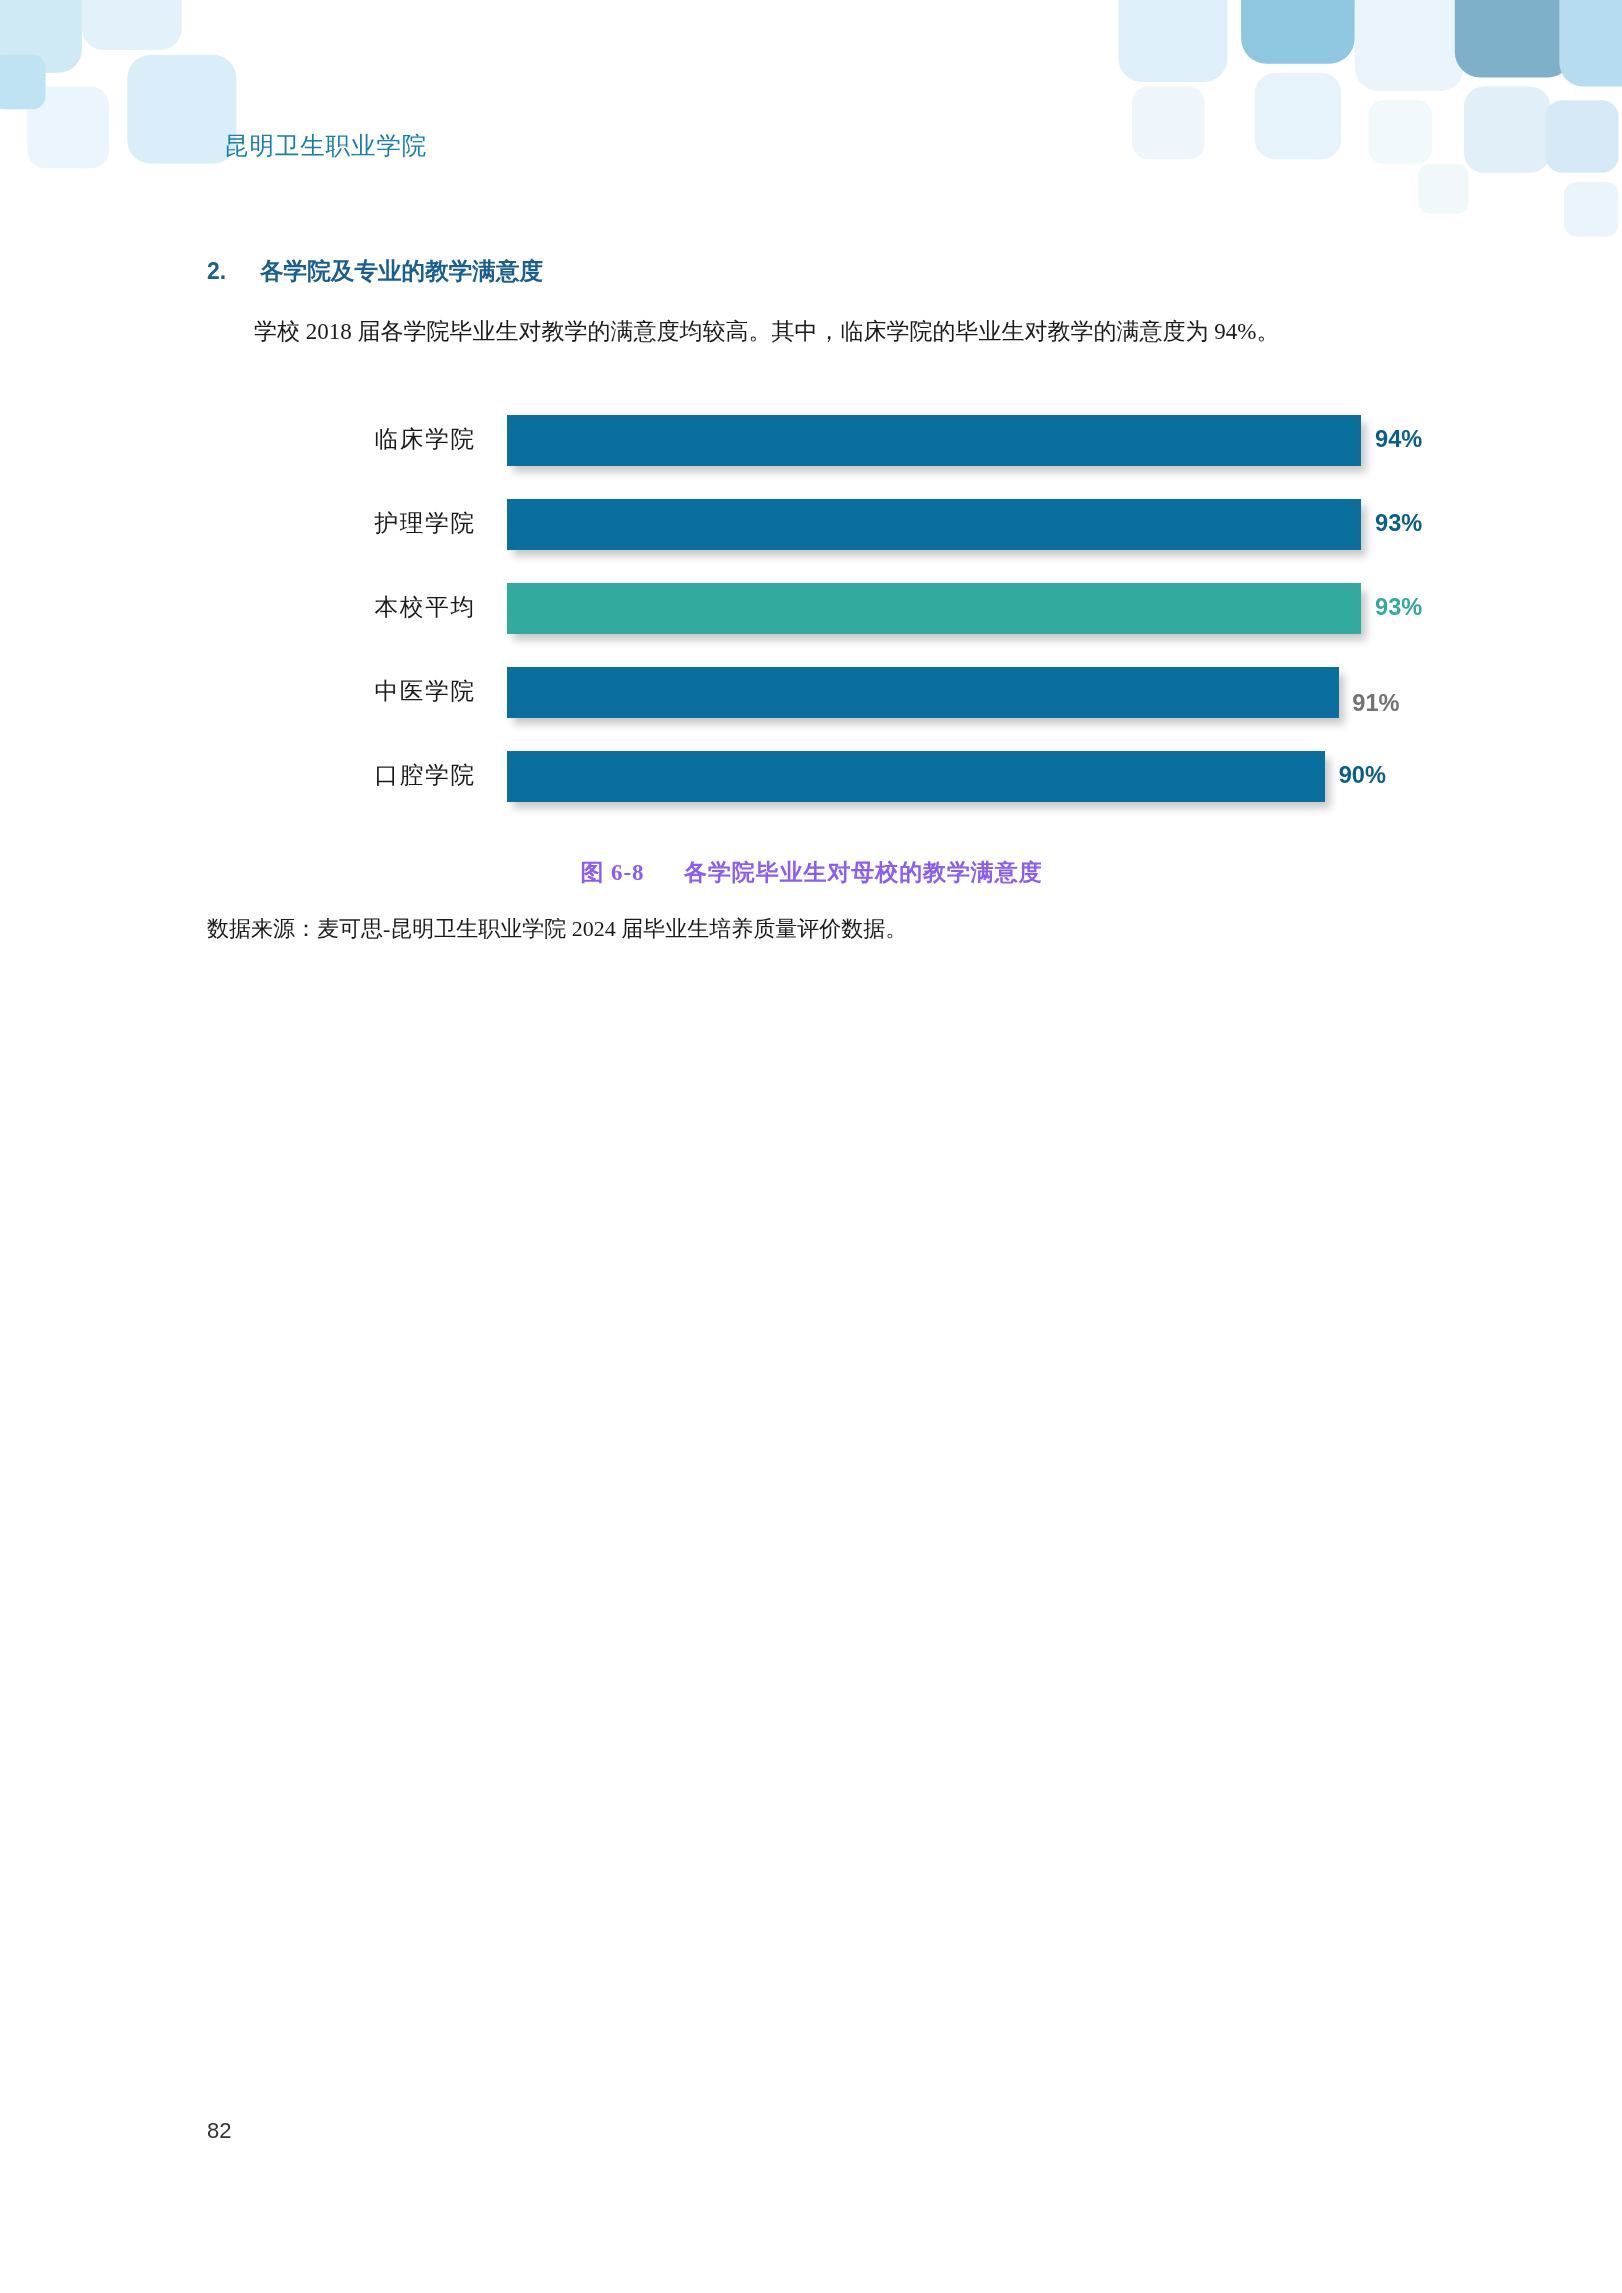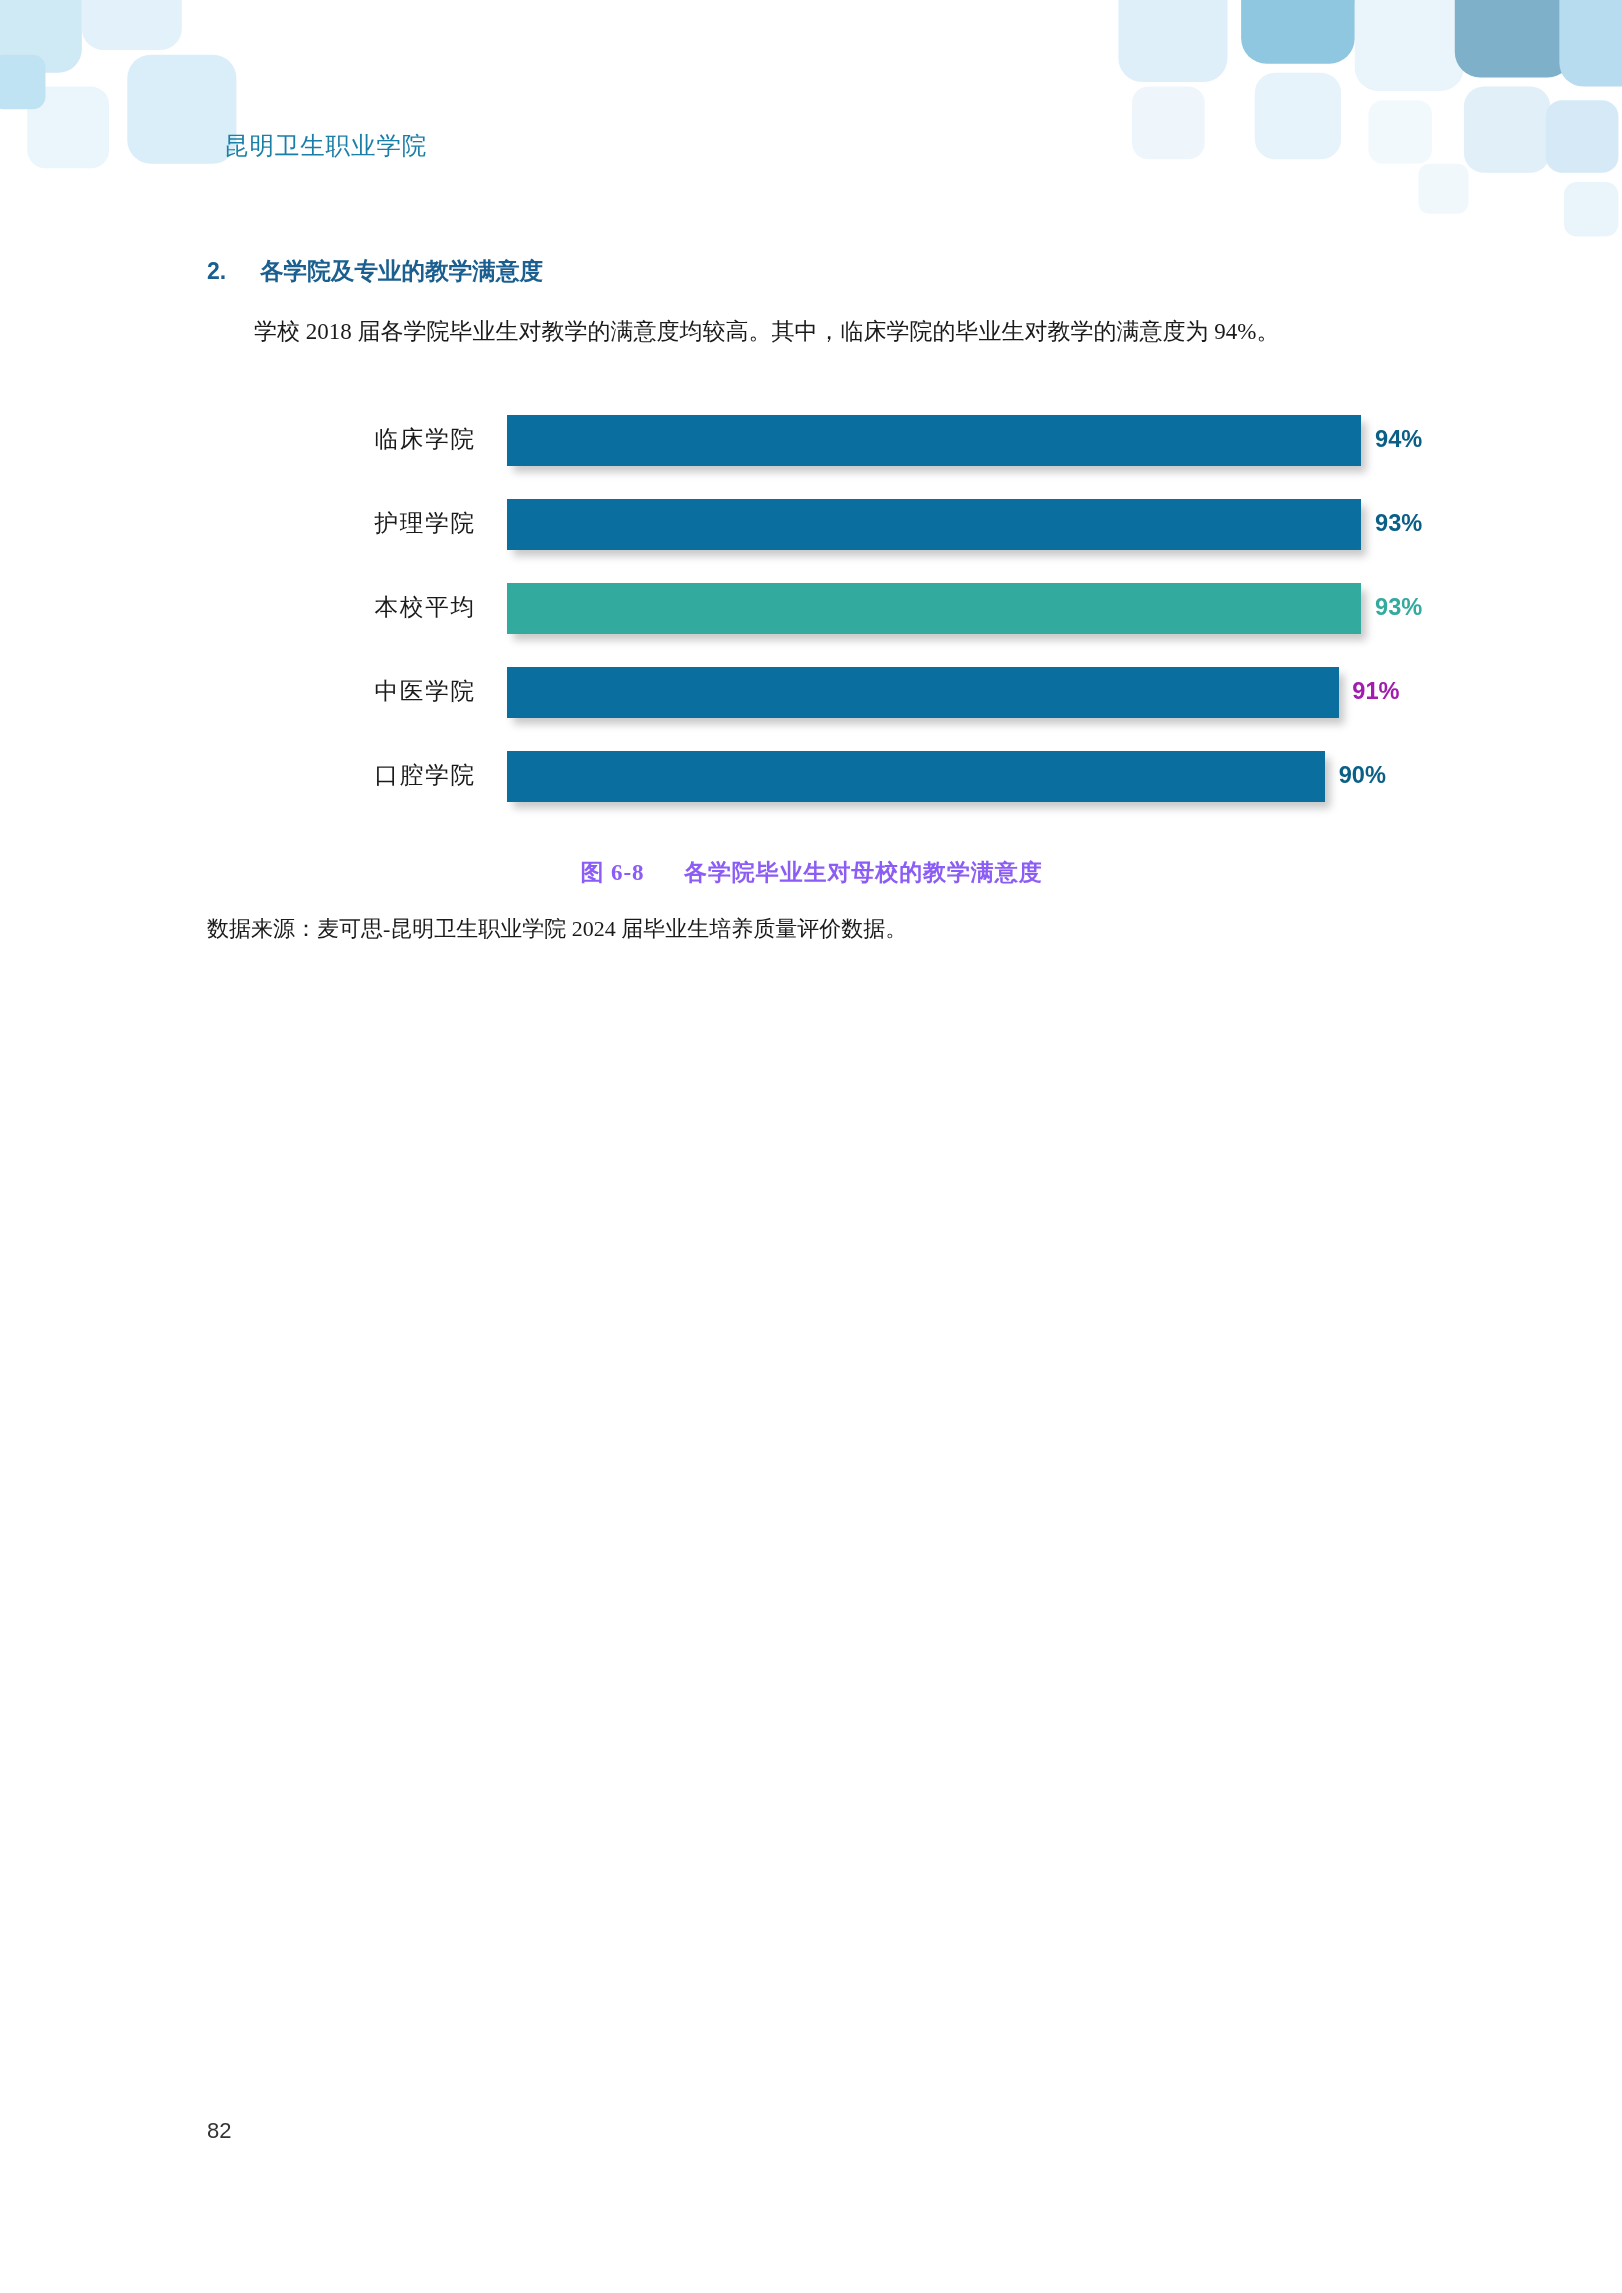--- a/index.html
+++ b/index.html
@@ -203,21 +203,21 @@
       <div class="bar-track">
         <div class="bar-fill" style="width:94%; background:#32ab9e;"></div>
         <div class="bar-value" style="left:95.5%; color:#32ab9e;">93%</div>
       </div>
     </div>
 
     <div class="bar-row">
       <div class="bar-label">中医学院</div>
       <div class="bar-track">
         <div class="bar-fill" style="width:91.5%; background:#0a6e9e;"></div>
-        <div class="bar-value" style="left:93%; color:#a21caf;">91%</div>
+        <div class="bar-value" style="left:93%; color:#737373;margin-top:12px;">91%</div>
       </div>
     </div>
 
     <div class="bar-row">
       <div class="bar-label">口腔学院</div>
       <div class="bar-track">
         <div class="bar-fill" style="width:90%; background:#0a6e9e;"></div>
         <div class="bar-value" style="left:91.5%; color:#0a5f87;">90%</div>
       </div>
     </div>

